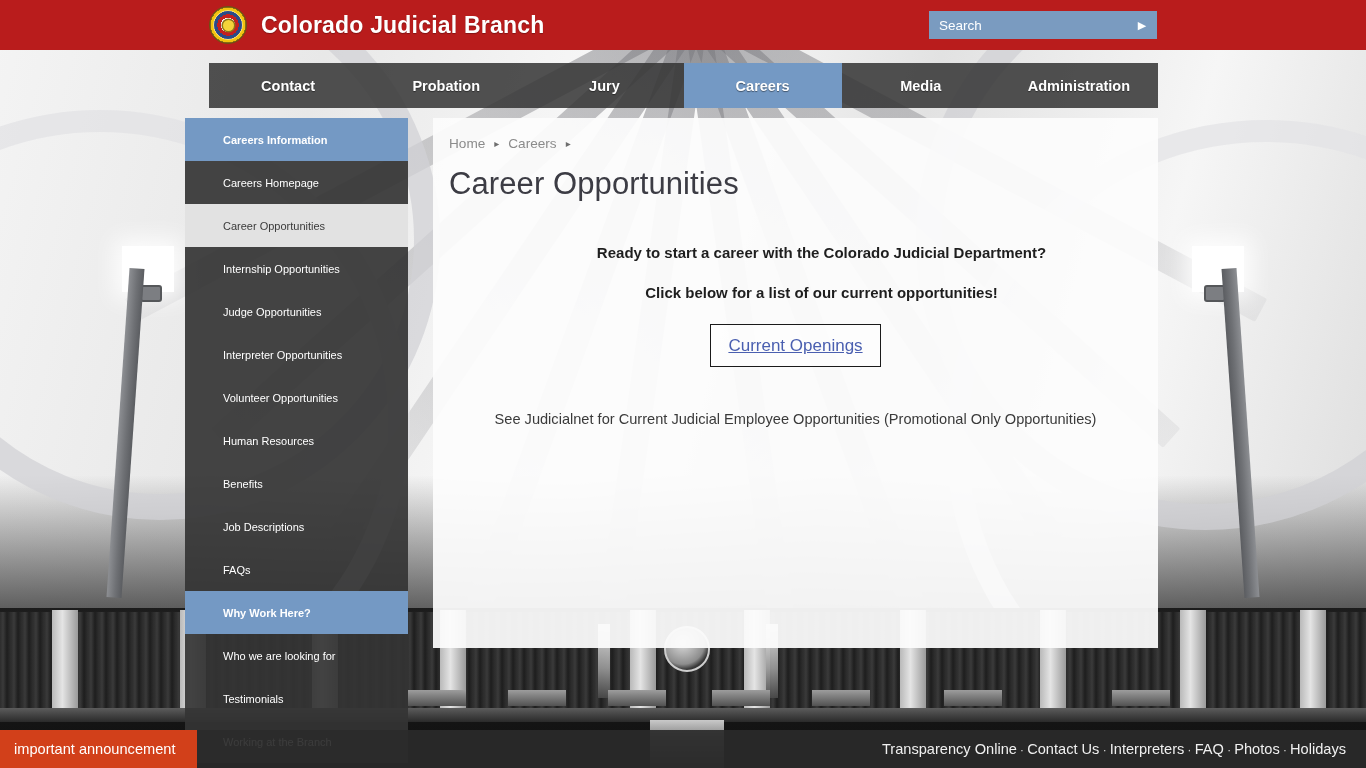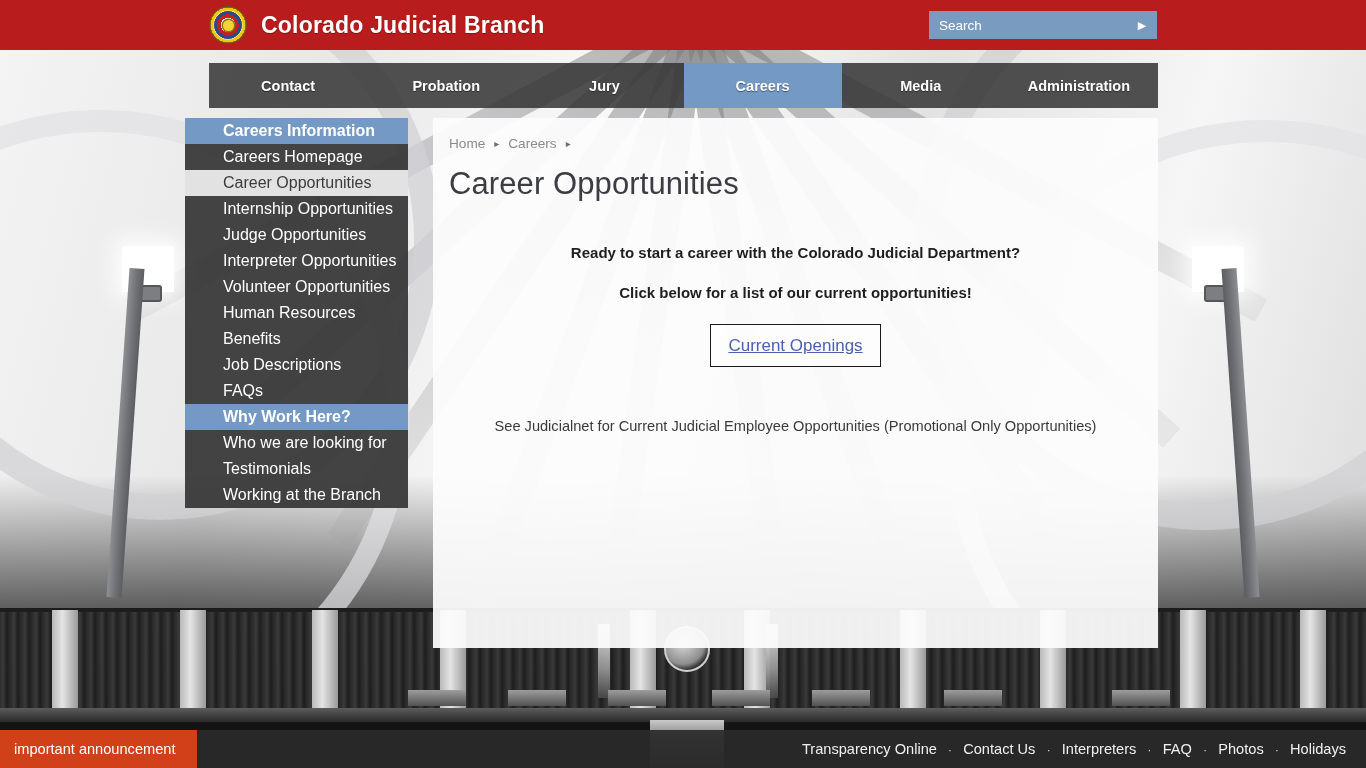--- a/index.html
+++ b/index.html
@@ -202,24 +202,24 @@
   }
   .nav-item.active { background: #7499c4; }
 
   
   #sidebar {
     position: absolute; left: 185px; top: 118px;
     width: 223px;
     z-index: 20;
   }
   .side-item {
-    height: 26px;
+    height: 43px;
     display: flex; align-items: center;
     padding-left: 38px;
-    font-size: 16px;
+    font-size: 11px;
     color: #ffffff;
     background: rgba(52,52,52,0.92);
     cursor: pointer;
     white-space: nowrap;
   }
   .side-item.header-item {
     background: #7499c4;
     font-weight: bold;
     color: #ffffff;
   }
@@ -244,50 +244,50 @@
   #breadcrumb .crumb { cursor: pointer; }
   #breadcrumb .sep { font-size: 10px; color: #6e6e6e; }
   #page-title {
     position: absolute; left: 16px; top: 48px;
     font-size: 31px; color: #3c3c44;
     font-weight: normal;
     letter-spacing: .1px;
   }
   .promo {
     position: absolute; width: 725px; text-align: center;
-    font-size: 15px; font-weight: bold; color: #1e1e1e;
+    font-size: 15px; font-weight: bold; color: #1e1e1e; margin-left: 26px;
   }
   #promo1 { top: 126px; }
   #promo2 { top: 166px; }
   #cta-box {
     position: absolute; left: 277px; top: 206px;
     width: 171px; height: 43px;
     border: 1px solid #1a1a1a;
     display: flex; align-items: center; justify-content: center;
     background: rgba(255,255,255,0.55);
     cursor: pointer;
   }
   #cta-link {
     font-size: 17px; color: #4a5fb0;
     text-decoration: underline;
   }
   #note {
-    position: absolute; top: 300px; width: 725px; text-align: center;
+    position: absolute; top: 293px; width: 725px; text-align: center;
     font-size: 14.6px; color: #3a3a3a;
   }
 
   
   #footer-bar {
     position: absolute; left: 0; bottom: 0; width: 1366px; height: 38px;
     background: rgba(42,42,42,0.92);
     z-index: 30;
   }
   #footer-links {
     position: absolute; right: 20px; top: 0; height: 38px;
-    display: flex; align-items: center; gap: 11px;
+    display: flex; align-items: center; gap: 3px;
     font-size: 14.6px; color: #f0f0f0;
   }
   #footer-links .flink { cursor: pointer; white-space: nowrap; }
   #footer-links .fdot { color: #cfcfcf; font-size: 13px; }
   #announcement {
     position: absolute; left: 0; bottom: 0;
     width: 197px; height: 38px;
     background: #d2401a;
     display: flex; align-items: center;
     padding-left: 14px;

